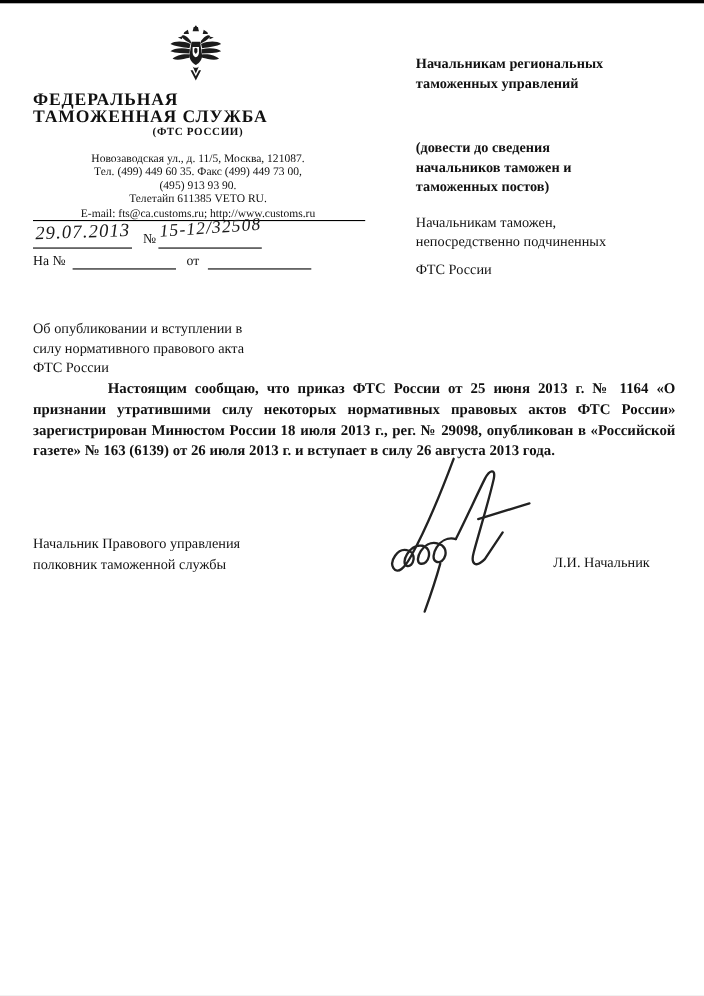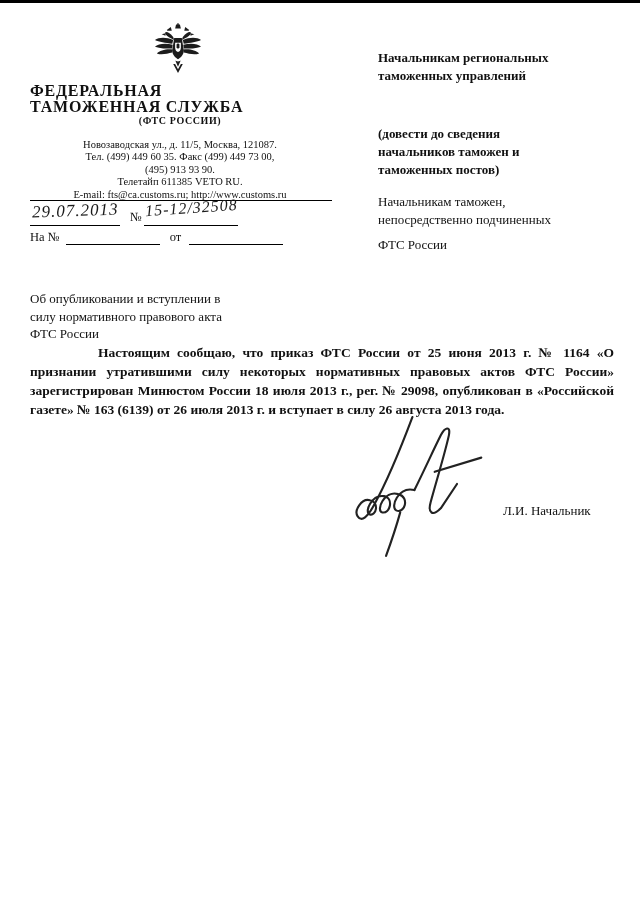--- a/index.html
+++ b/index.html
@@ -143,20 +143,22 @@
       <div class="recipient-3-org">ФТС России</div>
     </div>
   </div>
 
   <div class="subject lines">Об опубликовании и вступлении в
 силу нормативного правового акта
 ФТС России</div>
 
   <p class="body-par">Настоящим сообщаю, что приказ ФТС России от 25 июня 2013 г. № 1164 «О признании утратившими силу некоторых нормативных правовых актов ФТС России» зарегистрирован Минюстом России 18 июля 2013 г., рег. № 29098, опубликован в «Российской газете» № 163 (6139) от 26 июля 2013 г. и вступает в силу 26 августа 2013 года.</p>
 
+  <div class="sig-title lines">Начальник Правового управления
+полковник таможенной службы</div>
 
   <div class="sig-mark">
     <svg viewBox="0 0 160 150" width="165" height="152" xmlns="http://www.w3.org/2000/svg">
       <g fill="none" stroke="#222" stroke-width="2.1" stroke-linecap="round" stroke-linejoin="round">
         <path d="M72 8 C 60 40 45 75 34 95 C 28 106 22 112 18 106 C 14 100 22 88 30 90 C 40 92 36 106 30 104 C 24 102 32 84 44 86 C 54 88 50 104 42 102 C 36 100 44 80 58 84 C 70 87 64 104 56 100 C 50 97 58 76 74 80"></path>
         <path d="M74 80 C 84 60 92 42 100 26 C 104 18 110 16 108 26 C 104 44 96 70 90 92 C 87 103 92 106 100 98 L 116 74"></path>
         <path d="M94 62 L 140 48"></path>
         <path d="M60 102 C 55 120 50 134 46 145"></path>
       </g>
     </svg>

